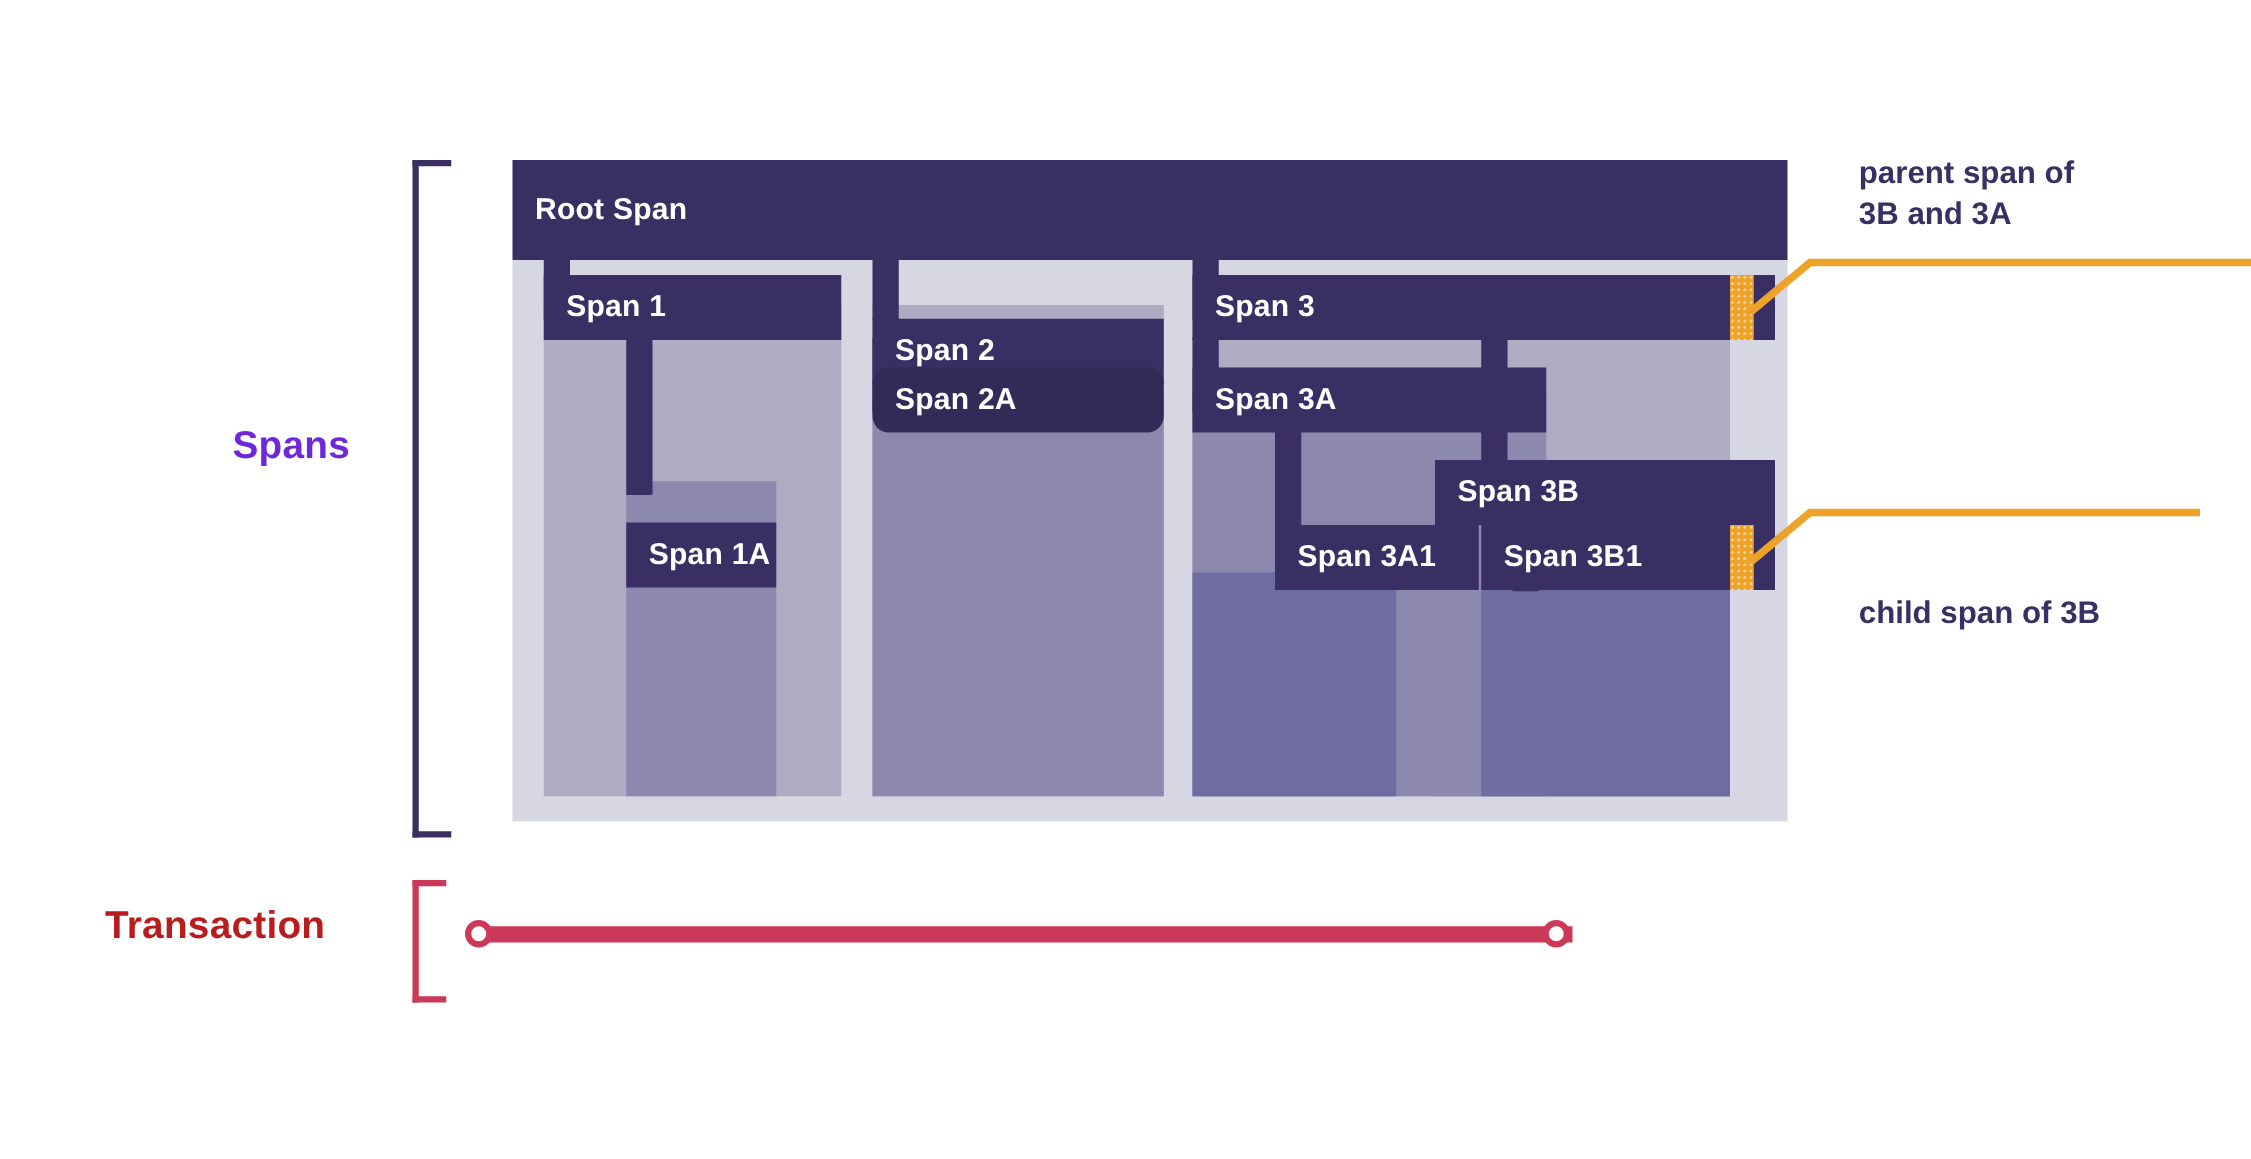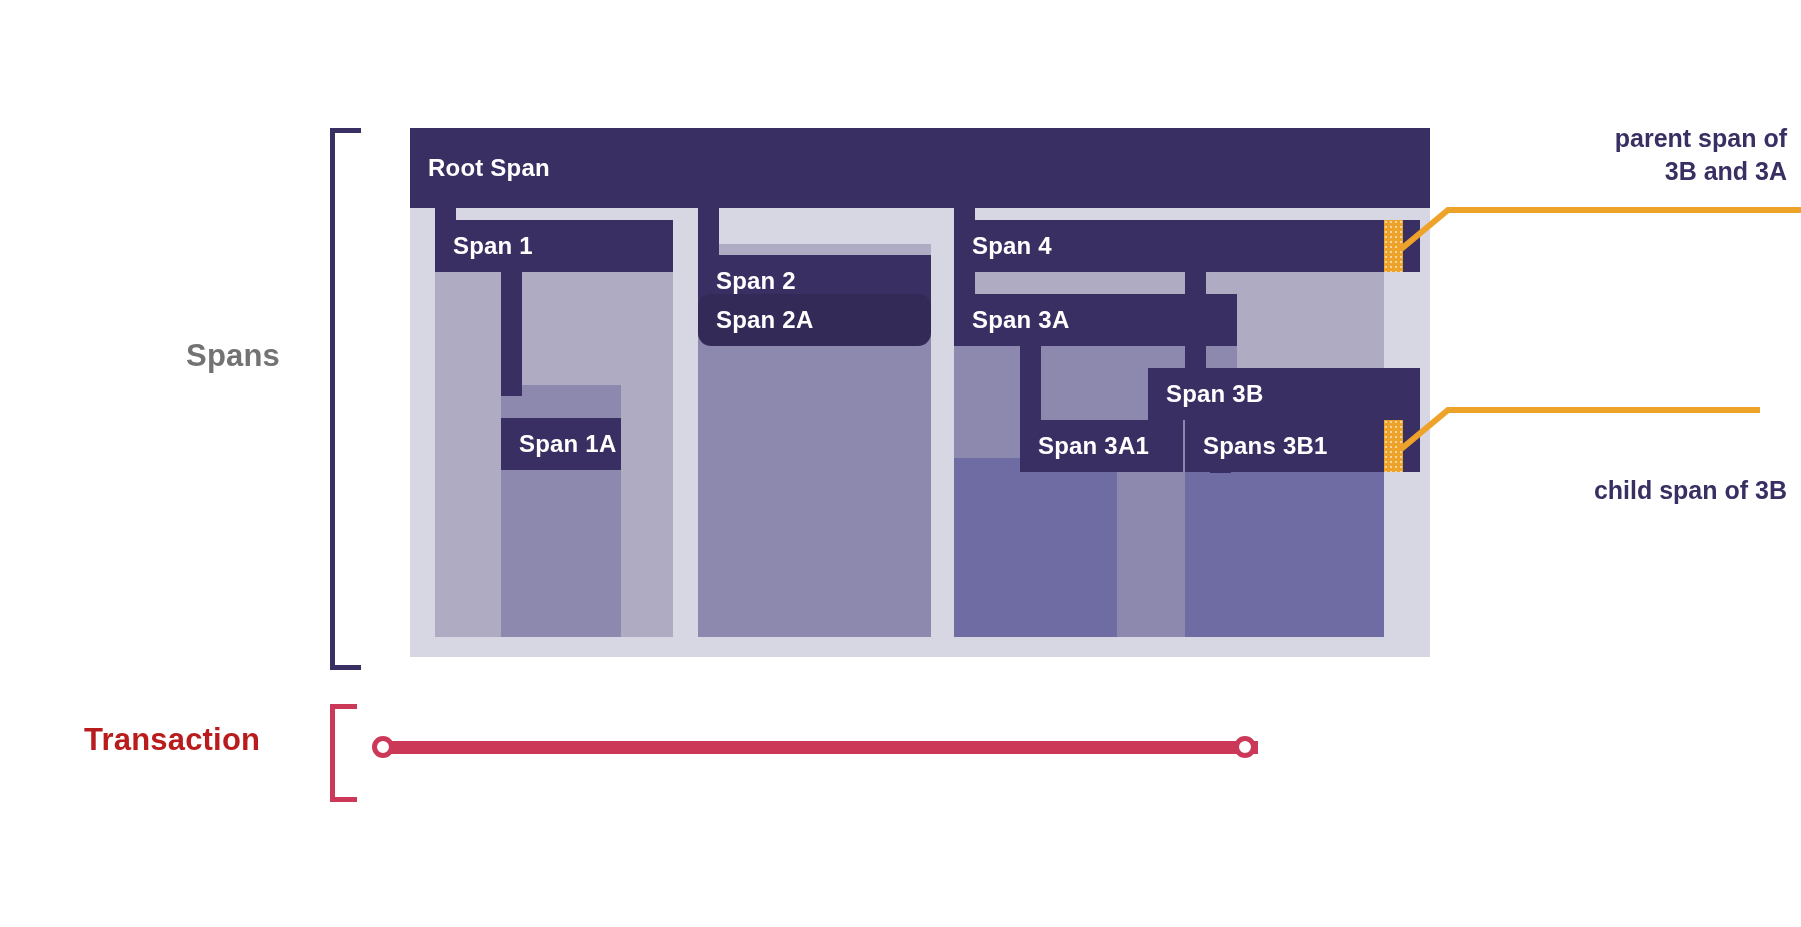--- a/index.html
+++ b/index.html
@@ -27,21 +27,21 @@
   .row-label {
     position: absolute;
     font-weight: bold;
     letter-spacing: 0.2px;
     white-space: nowrap;
   }
   #spans-label {
     left: 186px;
     top: 338px;
     font-size: 31px;
-    color: #737373;
+    color: #6d28d9;
   }
   #transaction-label {
     left: 84px;
     top: 722px;
     font-size: 31px;
     color: #b91c1c;
   }
 
   
   .bracket {
@@ -130,21 +130,20 @@
   }
 
   
   .callout-text {
     position: absolute;
     font-size: 25px;
     font-weight: bold;
     color: #3a2f63;
     line-height: 1.32;
     white-space: pre-line;
-    text-align: right;
   }
   .callout-svg { position: absolute; left: 0; top: 0; overflow: visible; }
 
   
   #txn-line {
     position: absolute;
     left: 378px;
     top: 741px;
     width: 880px;
     height: 13px;
@@ -224,37 +223,37 @@
 
     <div class="span-bar" style="left:288px; top:92px; width:233px; height:52px;margin-top:35px;">
       <span>Span 2</span>
     </div>
 
     <div class="span-bar deep" style="left:288px; top:166px; width:233px; height:52px;">
       <span>Span 2A</span>
     </div>
 
     <div class="span-bar" style="left:544px; top:92px; width:466px; height:52px;">
-      <span>Span 4</span>
+      <span>Span 3</span>
     </div>
 
     <div class="span-bar" style="left:544px; top:166px; width:283px; height:52px;">
       <span>Span 3A</span>
     </div>
 
     <div class="span-bar" style="left:610px; top:292px; width:163px; height:52px;">
       <span>Span 3A1</span>
     </div>
 
     <div class="span-bar" style="left:738px; top:240px; width:272px; height:52px;">
       <span>Span 3B</span>
     </div>
 
     <div class="span-bar" style="left:775px; top:292px; width:235px; height:52px;">
-      <span>Spans 3B1</span>
+      <span>Span 3B1</span>
     </div>
 
     <div class="marker" style="left:974px; top:92px; width:19px; height:52px;"></div>
     <div class="marker" style="left:974px; top:292px; width:19px; height:52px;"></div>
 
   </div>
 
   <svg class="callout-svg" width="1801" height="927">
     <polyline points="1400,250 1448,210 1801,210" fill="none" stroke="#eda32a" stroke-width="6"></polyline>
     <polyline points="1400,450 1448,410 1760,410" fill="none" stroke="#eda32a" stroke-width="6"></polyline>

